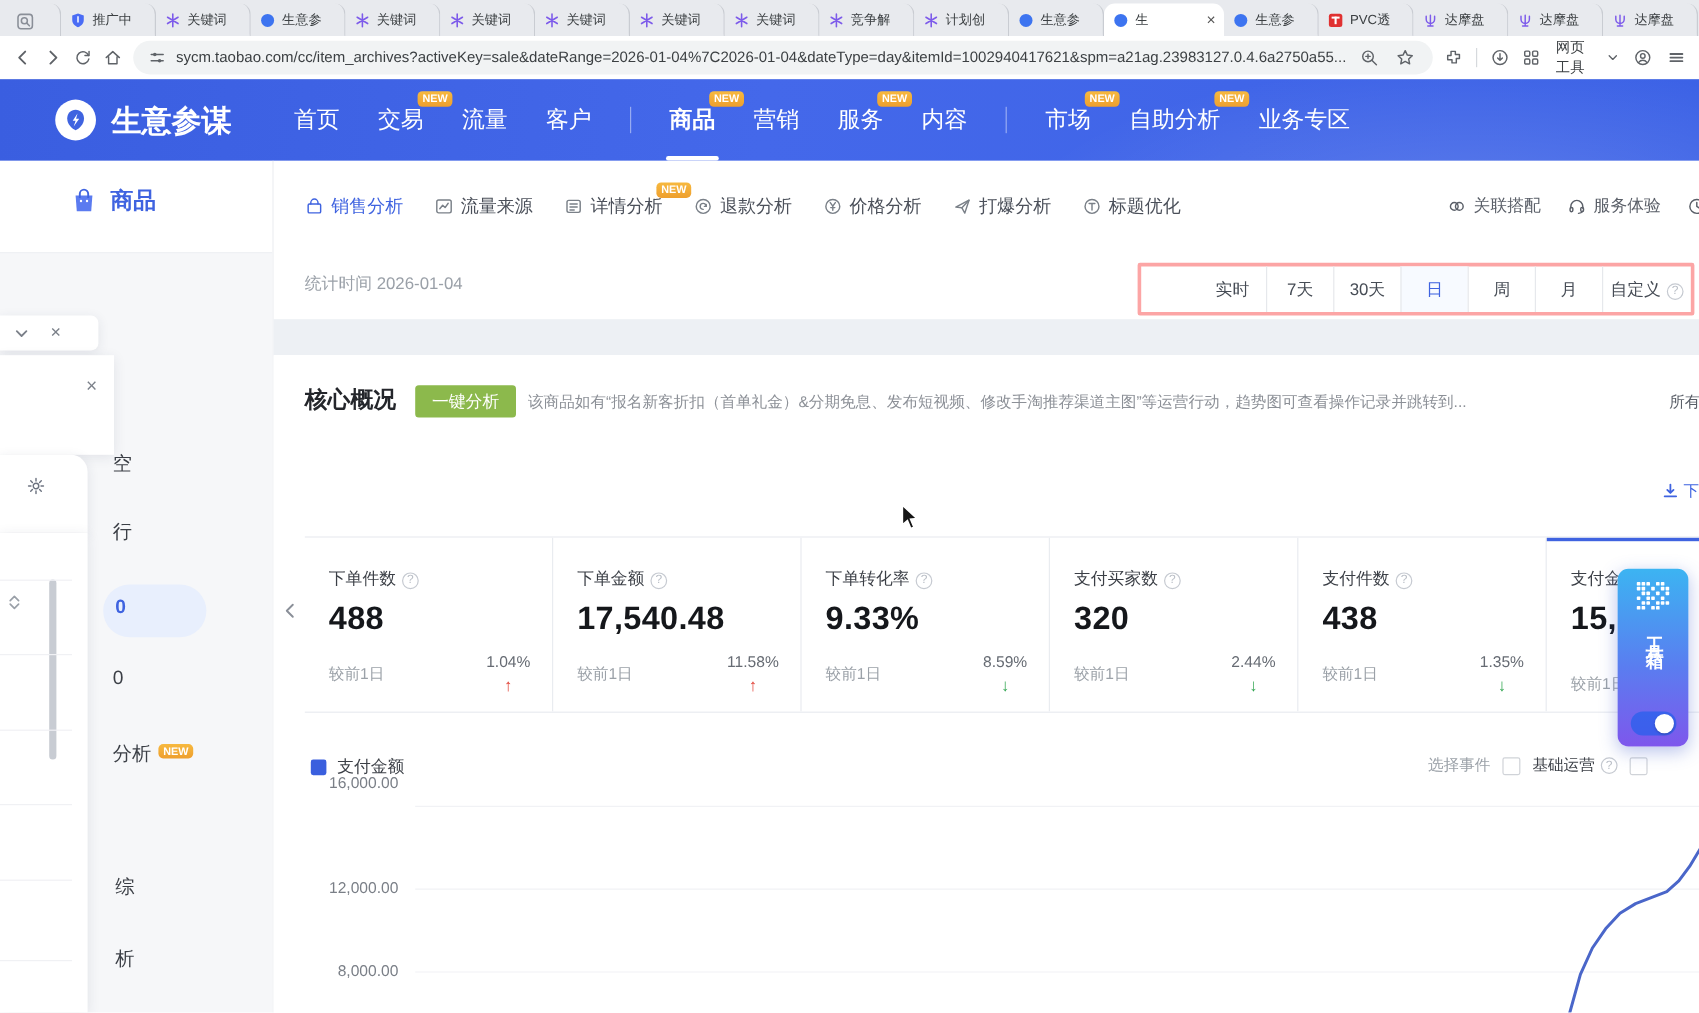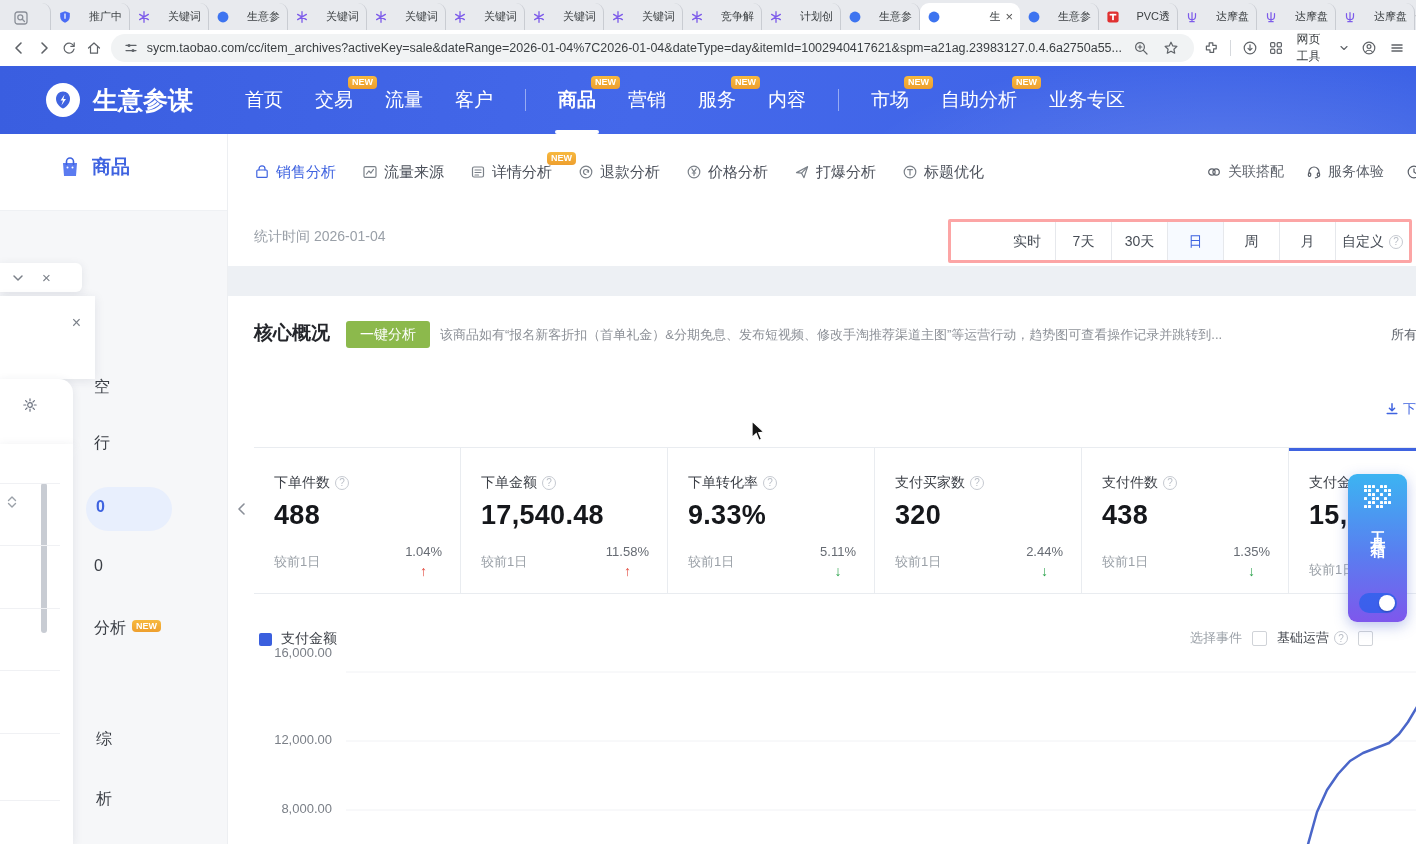--- a/index.html
+++ b/index.html
@@ -3,21 +3,21 @@
 <meta charset="utf-8">
 <style>
   html,body{margin:0;padding:0;background:#fff;}
   .stage{position:relative;width:1416px;height:844px;overflow:hidden;background:#fff;
          font-family:"Liberation Sans","DejaVu Sans",sans-serif;color:#333;}
   svg{display:block}
   
   .tabbar{position:absolute;top:0;left:0;right:0;height:30px;background:#E8EAEE;
           display:flex;align-items:flex-end;padding-left:6px;}
   .tab{height:27px;display:flex;align-items:center;gap:5px;padding:0 7px;width:64px;
-       flex:0 0 auto;font-size:11px;color:#3c4043;border-radius:9px 9px 0 0;position:relative;text-align:right;}
+       flex:0 0 auto;font-size:11px;color:#3c4043;border-radius:9px 9px 0 0;position:relative;}
   .tab:not(.active){border-right:1px solid #C9CCD2;}
   .tab .lbl{white-space:nowrap;overflow:hidden;flex:1;}
   .tab.active{background:#fff;width:86px;border-right:none;}
   .tab .close{font-size:13px;color:#555;line-height:1;}
   .fav{width:14px;height:14px;flex:0 0 auto;}
   .tab-mini{width:30px;}
   .newtab{width:26px;height:26px;display:flex;align-items:center;justify-content:center;
           font-size:17px;color:#444;margin-bottom:1px;}
   .tb-spacer{flex:1;}
   
@@ -585,21 +585,21 @@
                 <span class="arr up">↑</span>
               </span>
             </div>
           </div>
           <div class="card">
             <div class="t">下单转化率<span class="help">?</span></div>
             <div class="v">9.33%</div>
             <div class="b">
               <span>较前1日</span>
               <span class="chg">
-                <span>5.11%</span>
+                <span>8.59%</span>
                 <span class="arr down">↓</span>
               </span>
             </div>
           </div>
           <div class="card">
             <div class="t">支付买家数<span class="help">?</span></div>
             <div class="v">320</div>
             <div class="b">
               <span>较前1日</span>
               <span class="chg">

